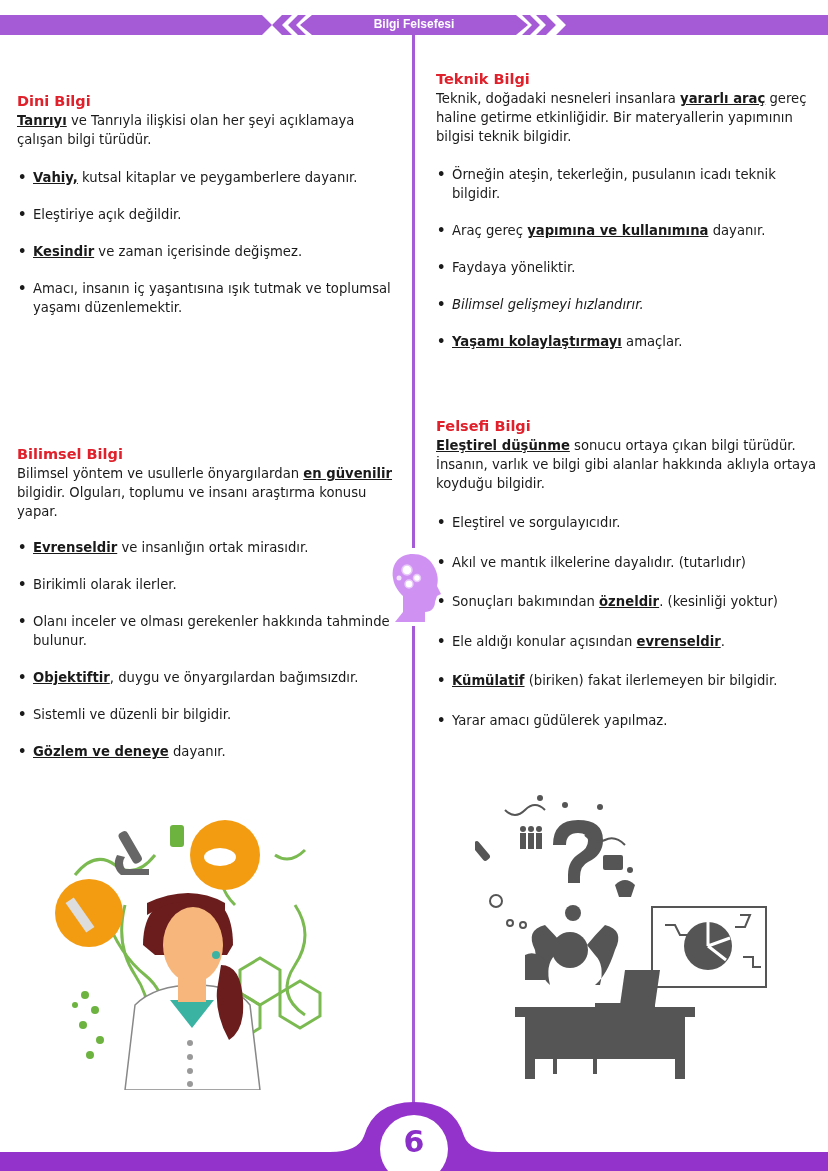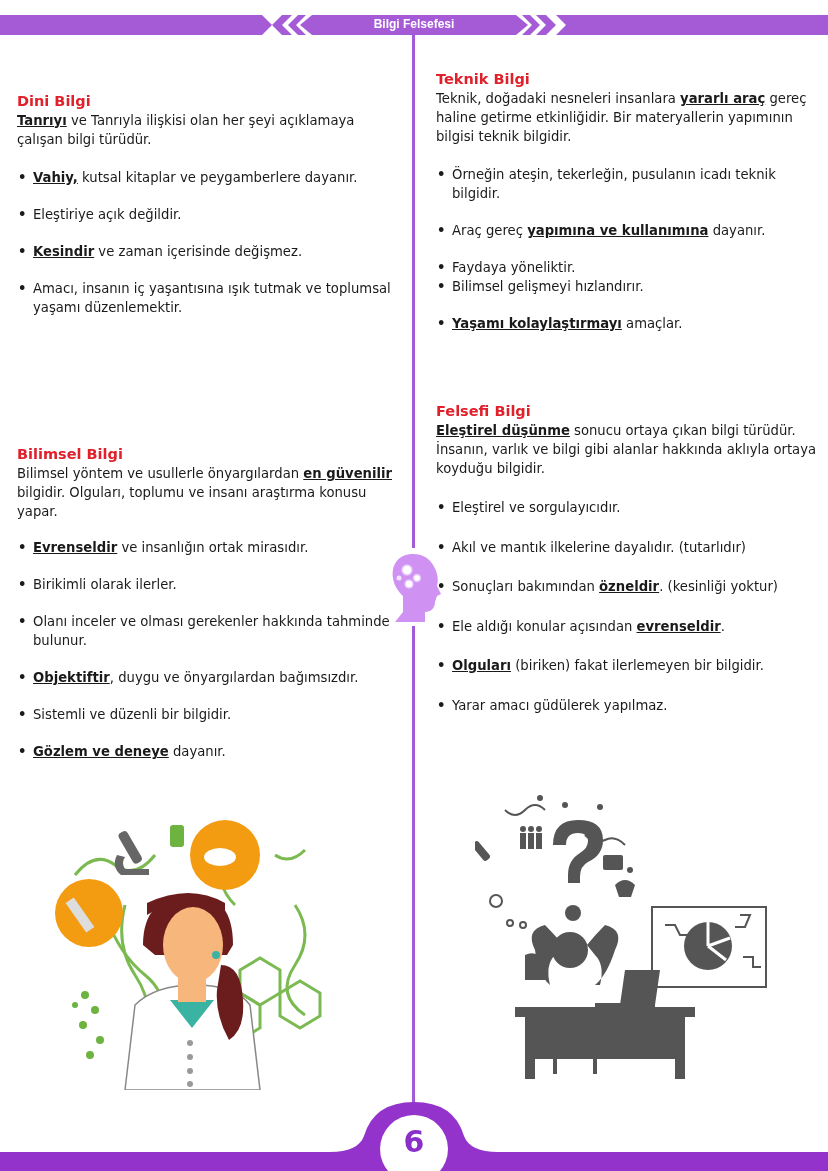--- a/index.html
+++ b/index.html
@@ -79,47 +79,47 @@
     </ul>
 </div>
 
 <div class="col right" style="top:70px;">
   <h2 class="sec-title">Teknik Bilgi</h2>
   <p class="intro"><span>Teknik, doğadaki nesneleri insanlara </span><span class="u">yararlı araç</span><span> gereç haline getirme etkinliğidir. Bir materyallerin yapımının bilgisi teknik bilgidir.</span></p>
   <ul style="margin-top:19px;">
       <li><span>Örneğin ateşin, tekerleğin, pusulanın icadı teknik bilgidir.</span></li>
       <li style="margin-top: 18px;"><span>Araç gereç </span><span class="u">yapımına ve kullanımına</span><span> dayanır.</span></li>
       <li style="margin-top: 18px;"><span>Faydaya yöneliktir.</span></li>
-      <li style=""><span>Bilimsel gelişmeyi hızlandırır.</span></li>
+      <li style="margin-top: 18px; font-style: italic;"><span>Bilimsel gelişmeyi hızlandırır.</span></li>
       <li style="margin-top: 18px;"><span class="u">Yaşamı kolaylaştırmayı</span><span> amaçlar.</span></li>
     </ul>
 </div>
 
 <div class="col left" style="top:423px;">
   <h2 class="sec-title">Bilimsel Bilgi</h2>
   <p class="intro"><span>Bilimsel yöntem ve usullerle önyargılardan </span><span class="u">en güvenilir</span><span> bilgidir. Olguları, toplumu ve insanı araştırma konusu yapar.</span></p>
   <ul style="margin-top:17px;">
       <li><span class="u">Evrenseldir</span><span> ve insanlığın ortak mirasıdır.</span></li>
       <li style="margin-top: 18px;"><span>Birikimli olarak ilerler.</span></li>
       <li style="margin-top: 18px;"><span>Olanı inceler ve olması gerekenler hakkında tahminde bulunur.</span></li>
       <li style="margin-top: 18px;"><span class="u">Objektiftir</span><span>, duygu ve önyargılardan bağımsızdır.</span></li>
       <li style="margin-top: 18px;"><span>Sistemli ve düzenli bir bilgidir.</span></li>
       <li style="margin-top: 18px;"><span class="u">Gözlem ve deneye</span><span> dayanır.</span></li>
     </ul>
 </div>
 
-<div class="col right" style="top:402px;">
+<div class="col right" style="top:417px;">
   <h2 class="sec-title">Felsefi Bilgi</h2>
   <p class="intro"><span class="u">Eleştirel düşünme</span><span> sonucu ortaya çıkan bilgi türüdür. İnsanın, varlık ve bilgi gibi alanlar hakkında aklıyla ortaya koyduğu bilgidir.</span></p>
   <ul style="margin-top:20px;">
       <li><span>Eleştirel ve sorgulayıcıdır.</span></li>
       <li style="margin-top: 20.5px;"><span>Akıl ve mantık ilkelerine dayalıdır. (tutarlıdır)</span></li>
       <li style="margin-top: 20.5px;"><span>Sonuçları bakımından </span><span class="u">özneldir</span><span>. (kesinliği yoktur)</span></li>
       <li style="margin-top: 20.5px;"><span>Ele aldığı konular açısından </span><span class="u">evrenseldir</span><span>.</span></li>
-      <li style="margin-top: 20.5px;"><span class="u">Olguları</span><span> (biriken) fakat ilerlemeyen bir bilgidir.</span></li>
+      <li style="margin-top: 20.5px;"><span class="u">Kümülatif</span><span> (biriken) fakat ilerlemeyen bir bilgidir.</span></li>
       <li style="margin-top: 20.5px;"><span>Yarar amacı güdülerek yapılmaz.</span></li>
     </ul>
 </div>
 
 <svg class="illus" style="left:45px; top:805px;" width="290" height="285" viewBox="0 0 290 285">
   <g fill="none" stroke="#6db33f" stroke-width="3" opacity="0.9">
     <path d="M30 70 q20 -25 40 -10 q20 15 40 -10"></path>
     <path d="M60 110 q15 40 40 60 q25 20 20 60"></path>
     <path d="M80 100 q-10 40 10 70 q20 30 10 60"></path>
     <polygon points="195,165 215,153 235,165 235,188 215,200 195,188"></polygon>

